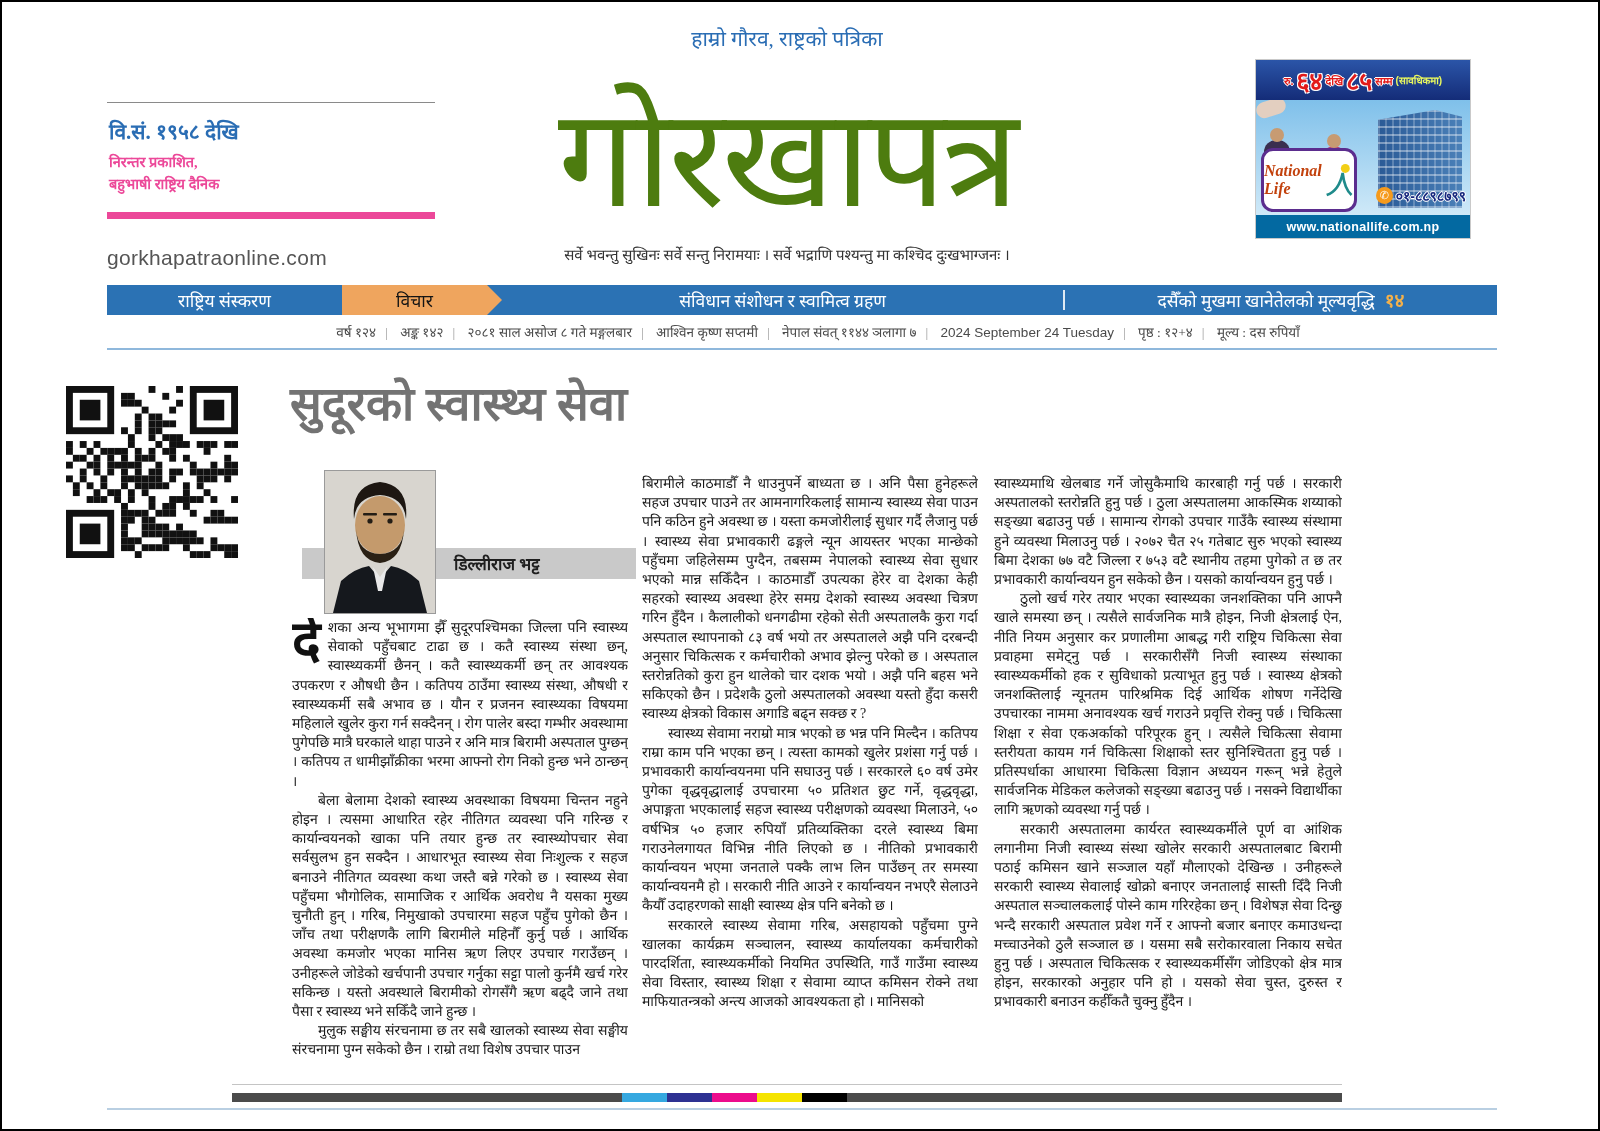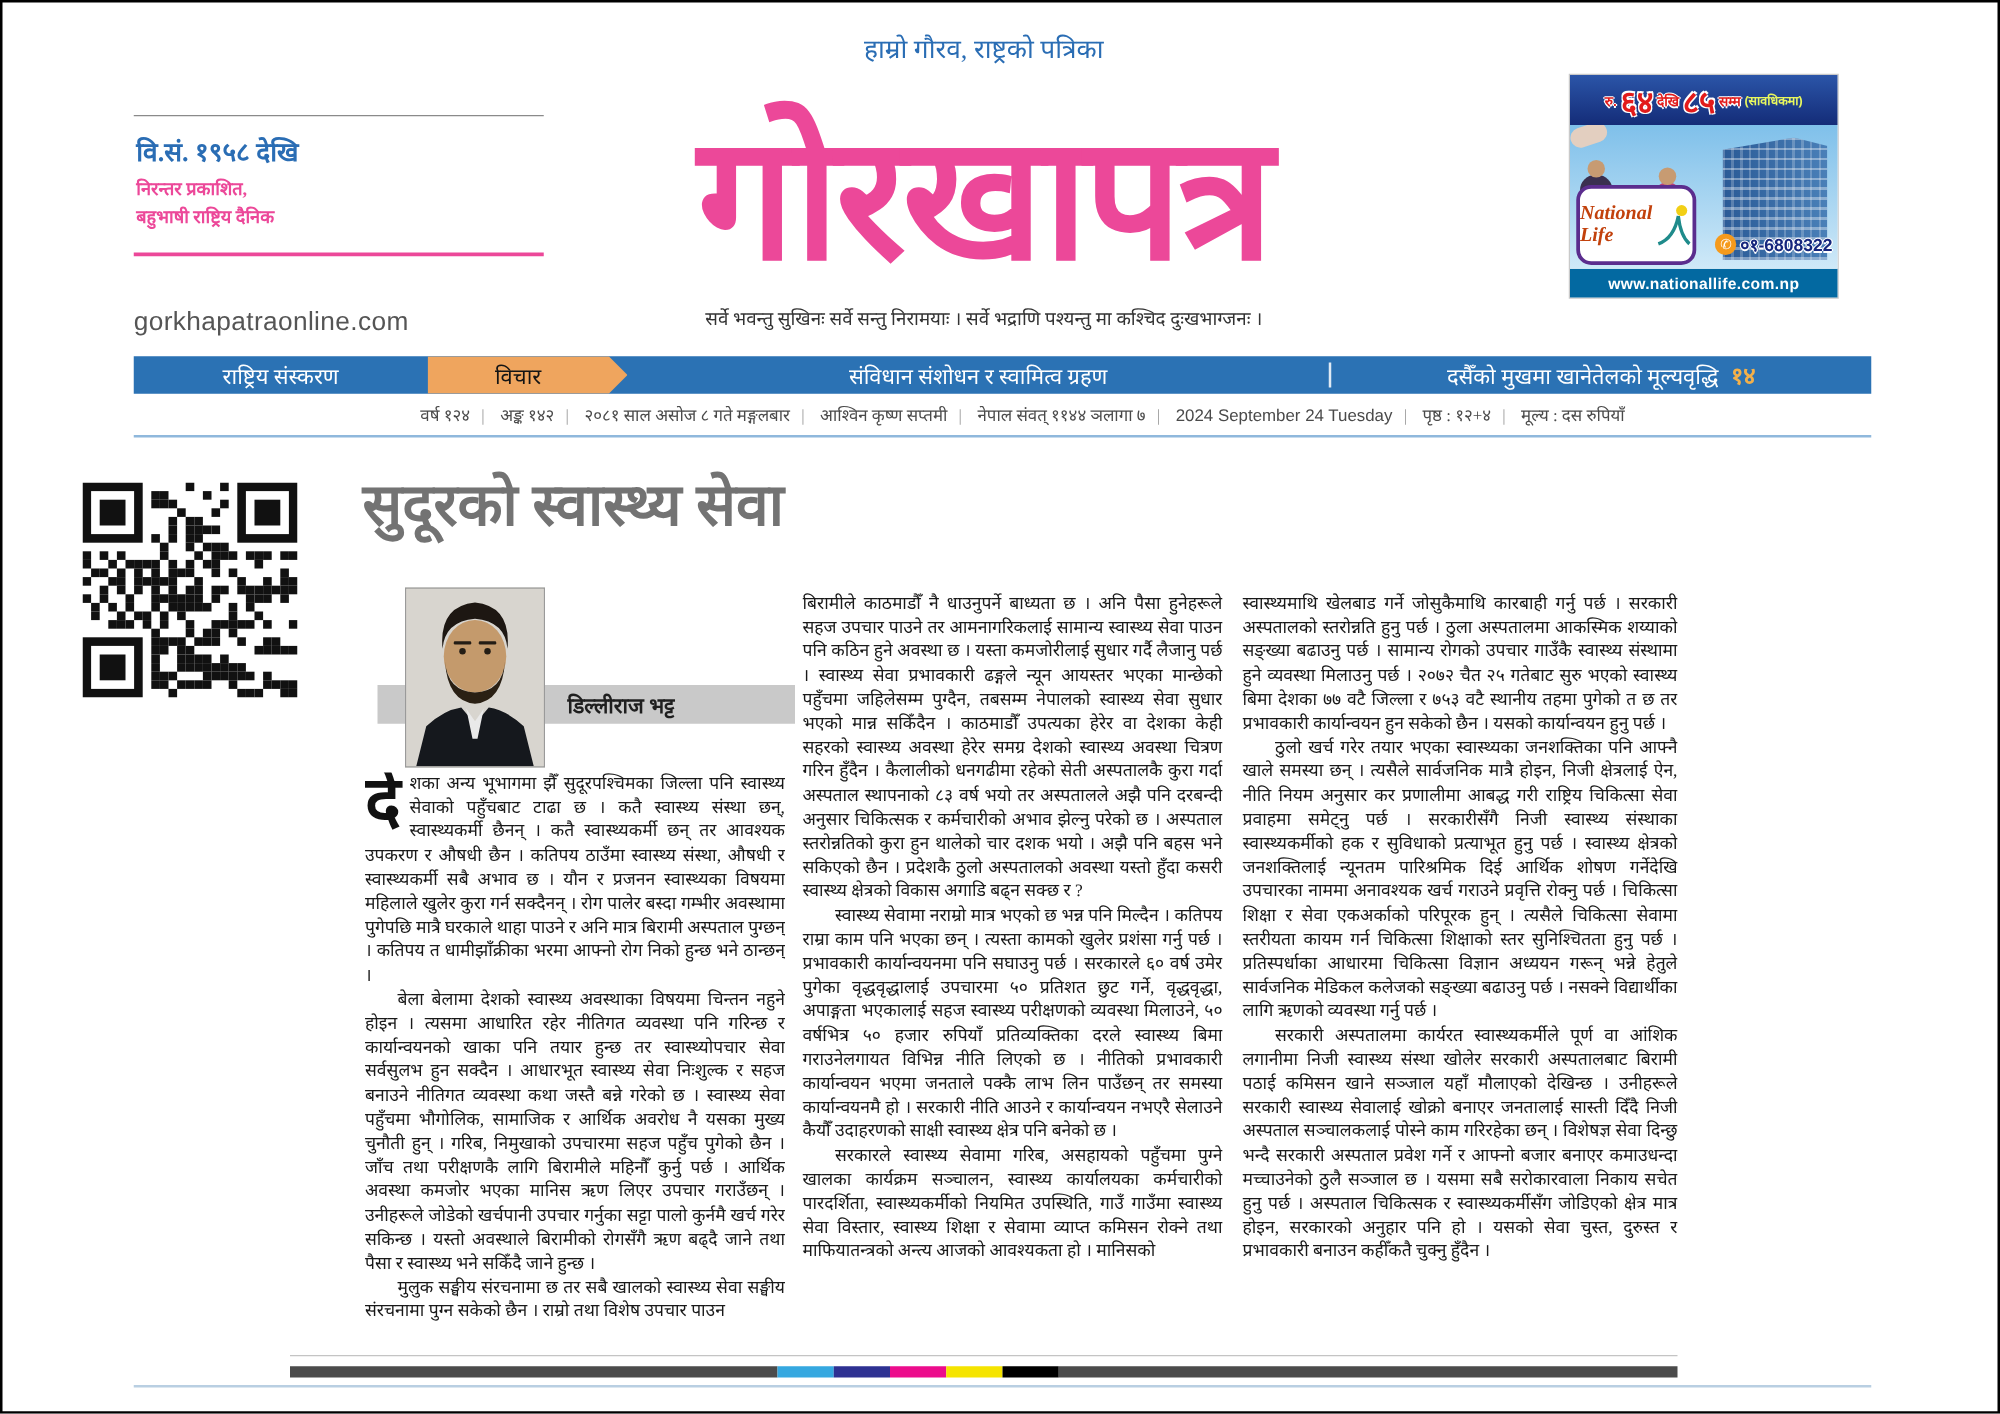--- a/index.html
+++ b/index.html
@@ -3,30 +3,30 @@
 <meta charset="utf-8">
 <style>
   * { margin:0; padding:0; box-sizing:border-box; }
   html,body { background:#fff; }
   .page {
     position:relative; width:1600px; height:1131px; background:#fff;
     border:2px solid #000; overflow:hidden;
     font-family:"Liberation Serif", serif; color:#1a1a1a;
   }
   
-  .pub-info { position:absolute; left:105px; top:90px; width:328px;
-    border-top:1px solid #8a8a8a; border-bottom:3px solid #ec4899; padding:14px 2px 16px 2px; }
+  .pub-info { position:absolute; left:105px; top:100px; width:328px;
+    border-top:1px solid #8a8a8a; border-bottom:7px solid #ec4899; padding:14px 2px 16px 2px; }
   .pub-since { color:#2a6db4; font-size:21px; font-weight:bold; margin-bottom:6px; }
   .pub-line { color:#ec4899; font-size:14.5px; font-weight:bold; line-height:1.55; }
   .site-url { position:absolute; left:105px; top:244px; font-family:"Liberation Sans", sans-serif;
     font-size:21px; color:#555; letter-spacing:.3px; }
   
   .masthead-wrap { position:absolute; left:420px; top:22px; width:730px; text-align:center; }
   .tagline { font-size:21px; color:#2a6db4; margin-bottom:2px; }
-  .masthead { font-size:138px; line-height:1.18; font-weight:bold; color:#ec4899; letter-spacing:-3px; white-space:nowrap;margin-top:27px; }
+  .masthead { font-size:138px; line-height:1.18; font-weight:normal; color:#4d7c0f; letter-spacing:-3px; white-space:nowrap;margin-top:27px; }
   .motto { font-size:15px; color:#333; margin-top:2px; }
   
   .ad { position:absolute; left:1253px; top:57px; width:216px; height:180px; border:1px solid #c9c9c9;
     display:flex; flex-direction:column; font-family:"Liberation Sans", sans-serif; }
   .ad-offer { height:40px; background:linear-gradient(180deg,#2b55a8,#142c78); display:flex;
     align-items:center; justify-content:center; gap:3px; white-space:nowrap; }
   .ad-offer .sm { color:#e21b1b; font-size:11px; font-weight:bold;
     text-shadow:-1px 0 #fff,1px 0 #fff,0 -1px #fff,0 1px #fff; }
   .ad-offer .big { color:#e21b1b; font-size:25px; font-weight:bold;
     text-shadow:-1px -1px 0 #fff,1px -1px 0 #fff,-1px 1px 0 #fff,1px 1px 0 #fff; }
@@ -128,21 +128,21 @@
           <div>National</div>
           <div>Life</div>
         </div>
         <svg width="34" height="40" viewBox="0 0 34 40">
           <circle cx="24" cy="7" r="5" fill="#f2cf16"></circle>
           <path d="M3,37 Q17,32 21,12 Q23,30 31,37" stroke="#1f8b8b" stroke-width="3" fill="none"></path>
         </svg>
       </div>
       <div class="ad-phone">
         <span class="phone-bubble">✆</span>
-        <span class="phone-num">०१-6808322</span>
+        <span class="phone-num">०१-८८९८७९९</span>
       </div>
     </div>
     <div class="ad-url">www.nationallife.com.np</div>
   </div>
 
   <div class="navbar">
     <div class="nav-edition">राष्ट्रिय संस्करण</div>
     <div class="nav-tab">विचार</div>
     <div class="nav-center">संविधान संशोधन र स्वामित्व ग्रहण</div>
     <div class="nav-divider"></div>

